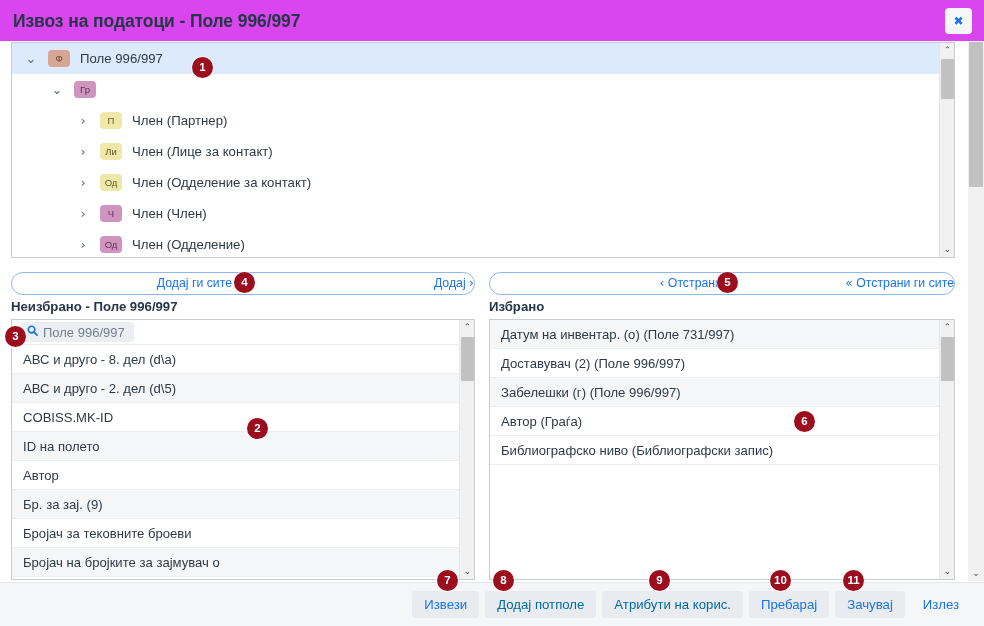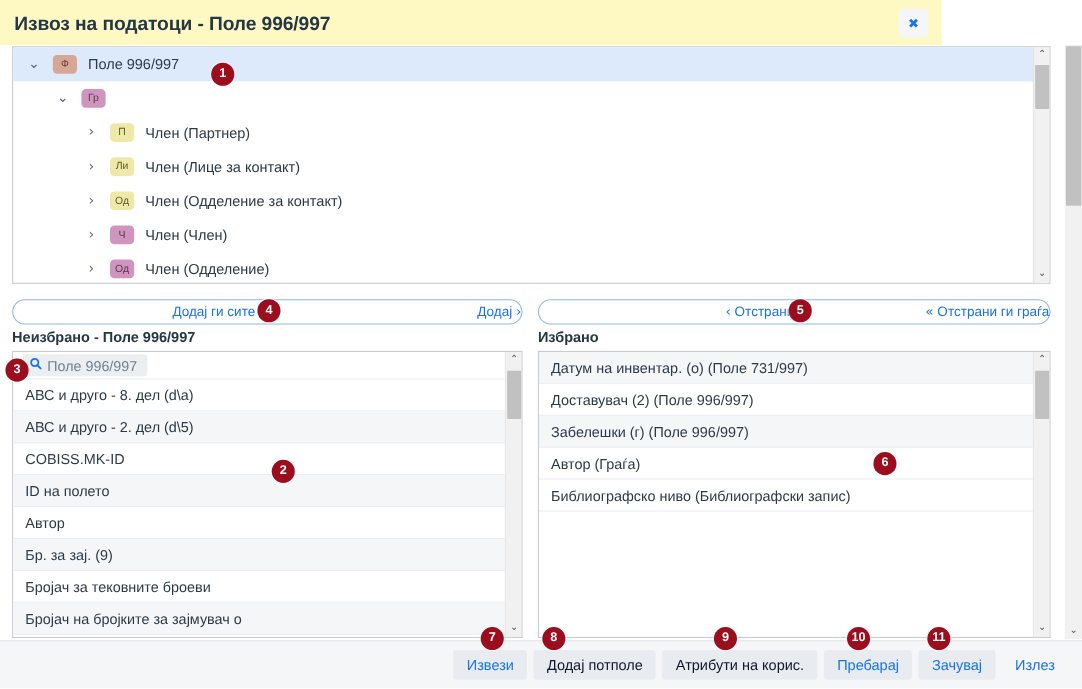--- a/index.html
+++ b/index.html
@@ -14,22 +14,22 @@
   }
   #app {
     position: relative;
     width: 984px; height: 626px;
     background: #ffffff;
   }
 
   
   .title-bar {
     position: absolute;
-    left: 0; top: 0; width: 856px; height: 41px;
-    background: #fef9c3;
+    left: 0; top: 0; width: 984px; height: 41px;
+    background: #d946ef;
   }
   .dialog-title {
     position: absolute;
     left: 13px; top: 11px;
     font-size: 17.5px;
     font-weight: bold;
     color: #253746;
     letter-spacing: -0.1px;
     white-space: nowrap;
   }
@@ -254,21 +254,21 @@
     border: none;
     border-radius: 3px;
     background: #e8ecf0;
     color: #1a73e8;
     font-size: 13.2px;
     font-family: "Liberation Sans", sans-serif;
     cursor: pointer;
     white-space: nowrap;
   }
   .fbtn.disabled {
-    color: #0f172a;
+    color: #0369a1;
     cursor: default;
     background: #e8ecf0;
   }
   .fbtn.plain { background: transparent; }
 
   
   .page-scroll {
     position: absolute;
     right: 0; top: 41px;
     width: 16px; height: 540px;
@@ -369,21 +369,21 @@
     </div>
   </div>
 
   <div class="xfer-bar right">
     <div class="xfer-btn">
       <span class="chev">‹</span>
       <span>Отстрани</span>
     </div>
     <div class="xfer-btn">
       <span class="chev">«</span>
-      <span>Отстрани ги граѓа</span>
+      <span>Отстрани ги сите</span>
     </div>
   </div>
 
   <div class="list-heading left">Неизбрано - Поле 996/997</div>
   <div class="list-heading right">Избрано</div>
 
   <div class="list-panel left">
     <div class="list-inner">
       <div class="search-row">
         <div class="search-chip">

